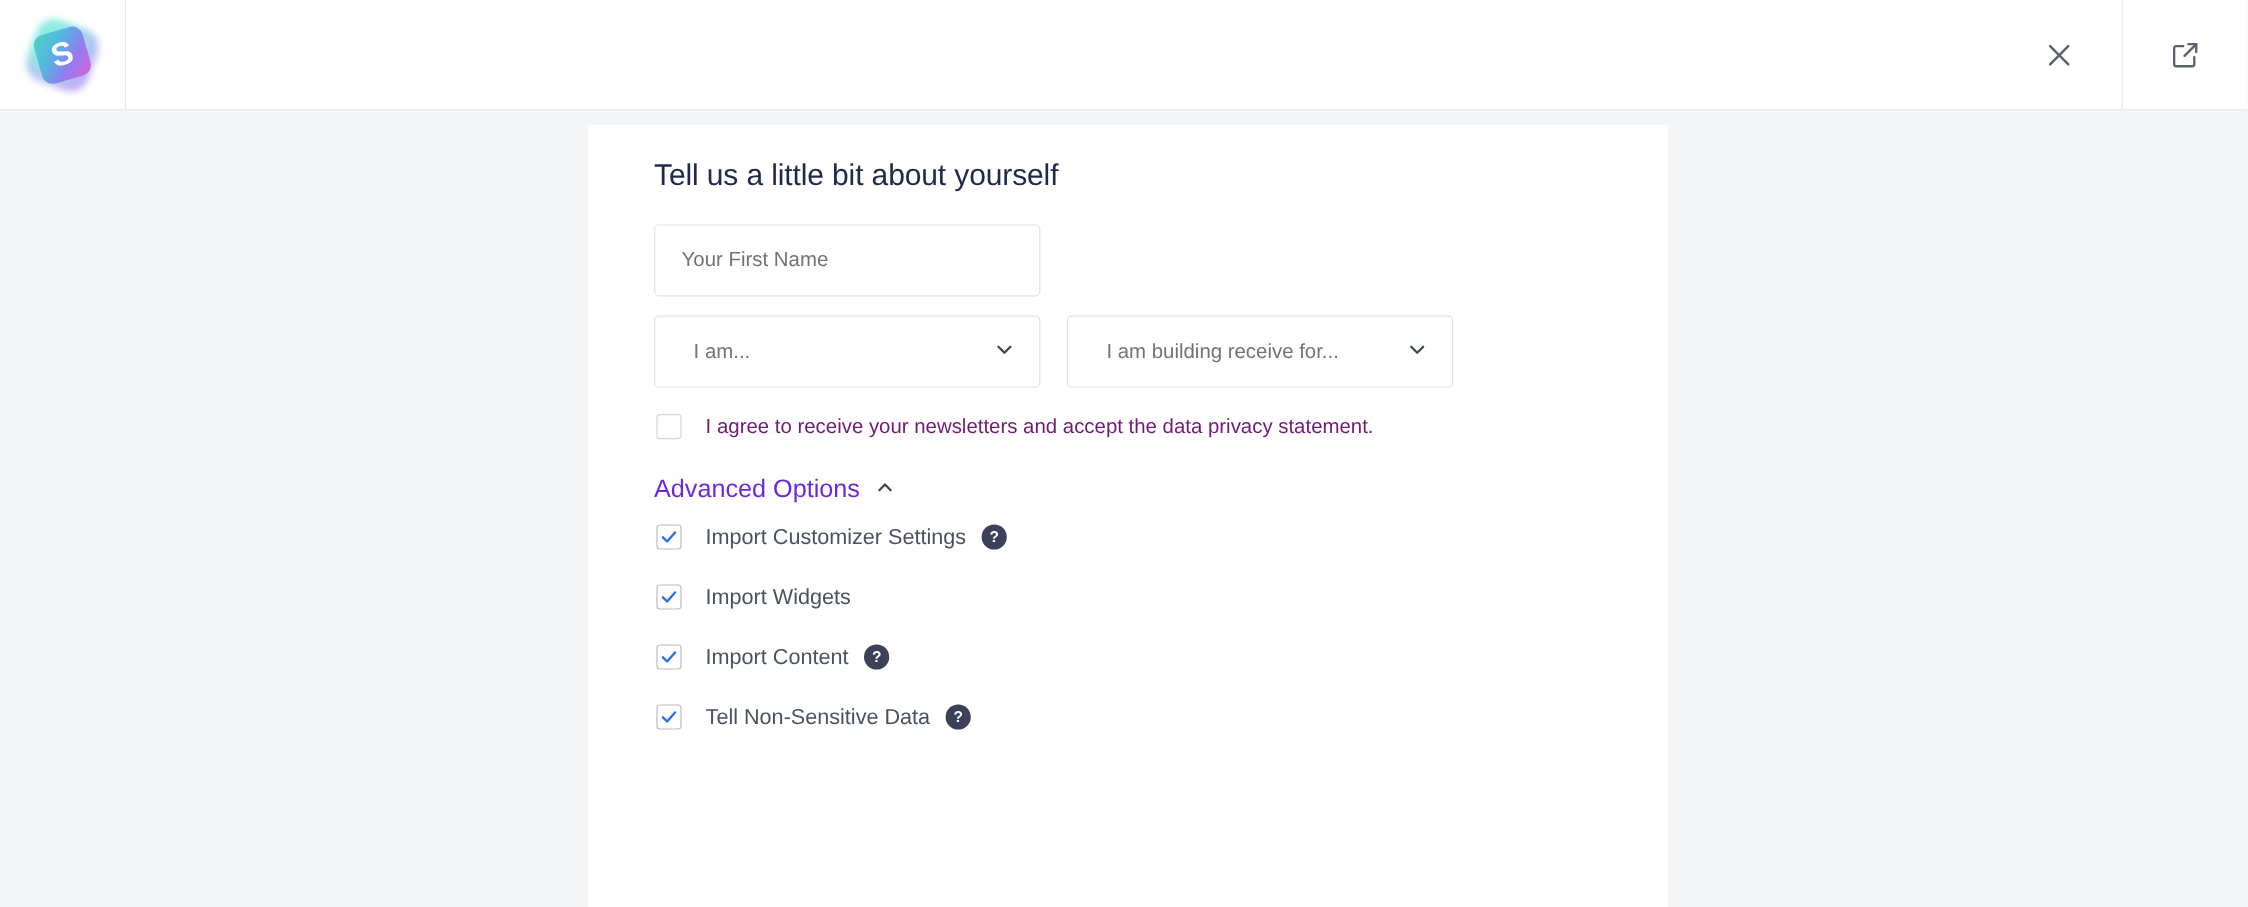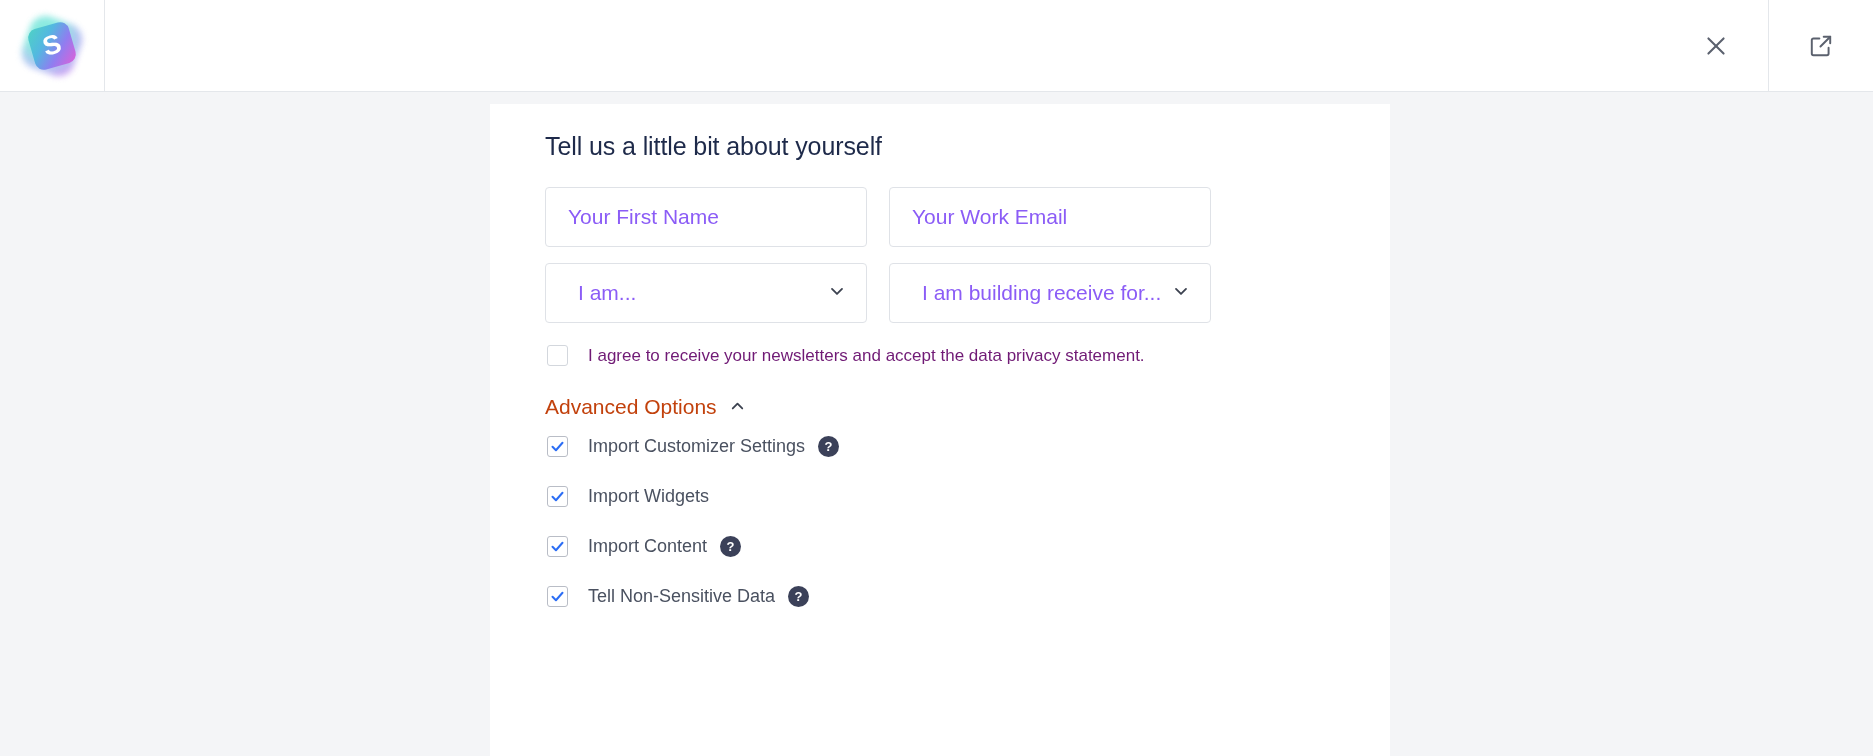--- a/index.html
+++ b/index.html
@@ -130,22 +130,22 @@
     font-size: 17px;
     color: #8b9099;
     position: relative;
     cursor: text;
   }
 
   .field.select { cursor: pointer; padding-left: 32px; }
 
   .field .placeholder-text {
     flex: 1 1 auto;
-    color: #8b5cf6;
-    font-size: 21px;
+    color: #737373;
+    font-size: 17px;
   }
 
   .chev {
     flex: 0 0 auto;
     margin-right: -3px;
   }
 
   
   .consent-row {
     display: flex;
@@ -175,21 +175,21 @@
   .adv-header {
     display: flex;
     align-items: center;
     margin-top: 28px;
     margin-bottom: 16px;
     cursor: pointer;
     width: 215px;
   }
   .adv-title {
     font-size: 21px;
-    color: #c2410c;
+    color: #6d28d9;
     font-weight: 400;
   }
   .adv-chev {
     margin-left: 11px;
     margin-top: 3px;
   }
 
   .opt-row {
     display: flex;
     height: 50px;
@@ -269,23 +269,20 @@
 </div>
 
 <div class="panel">
   <div class="panel-inner">
 
     <div class="page-title">Tell us a little bit about yourself</div>
 
     <div class="field-row">
       <div class="field">
         <span class="placeholder-text">Your First Name</span>
-      </div>
-      <div class="field">
-        <span class="placeholder-text">Your Work Email</span>
       </div>
     </div>
 
     <div class="field-row">
       <div class="field select">
         <span class="placeholder-text">I am...</span>
         <span class="chev">
           <svg width="20" height="20" viewBox="0 0 24 24" fill="none" stroke="#3c4250" stroke-width="2.2" stroke-linecap="round" stroke-linejoin="round">
             <polyline points="6,9.5 12,15.5 18,9.5"></polyline>
           </svg>

